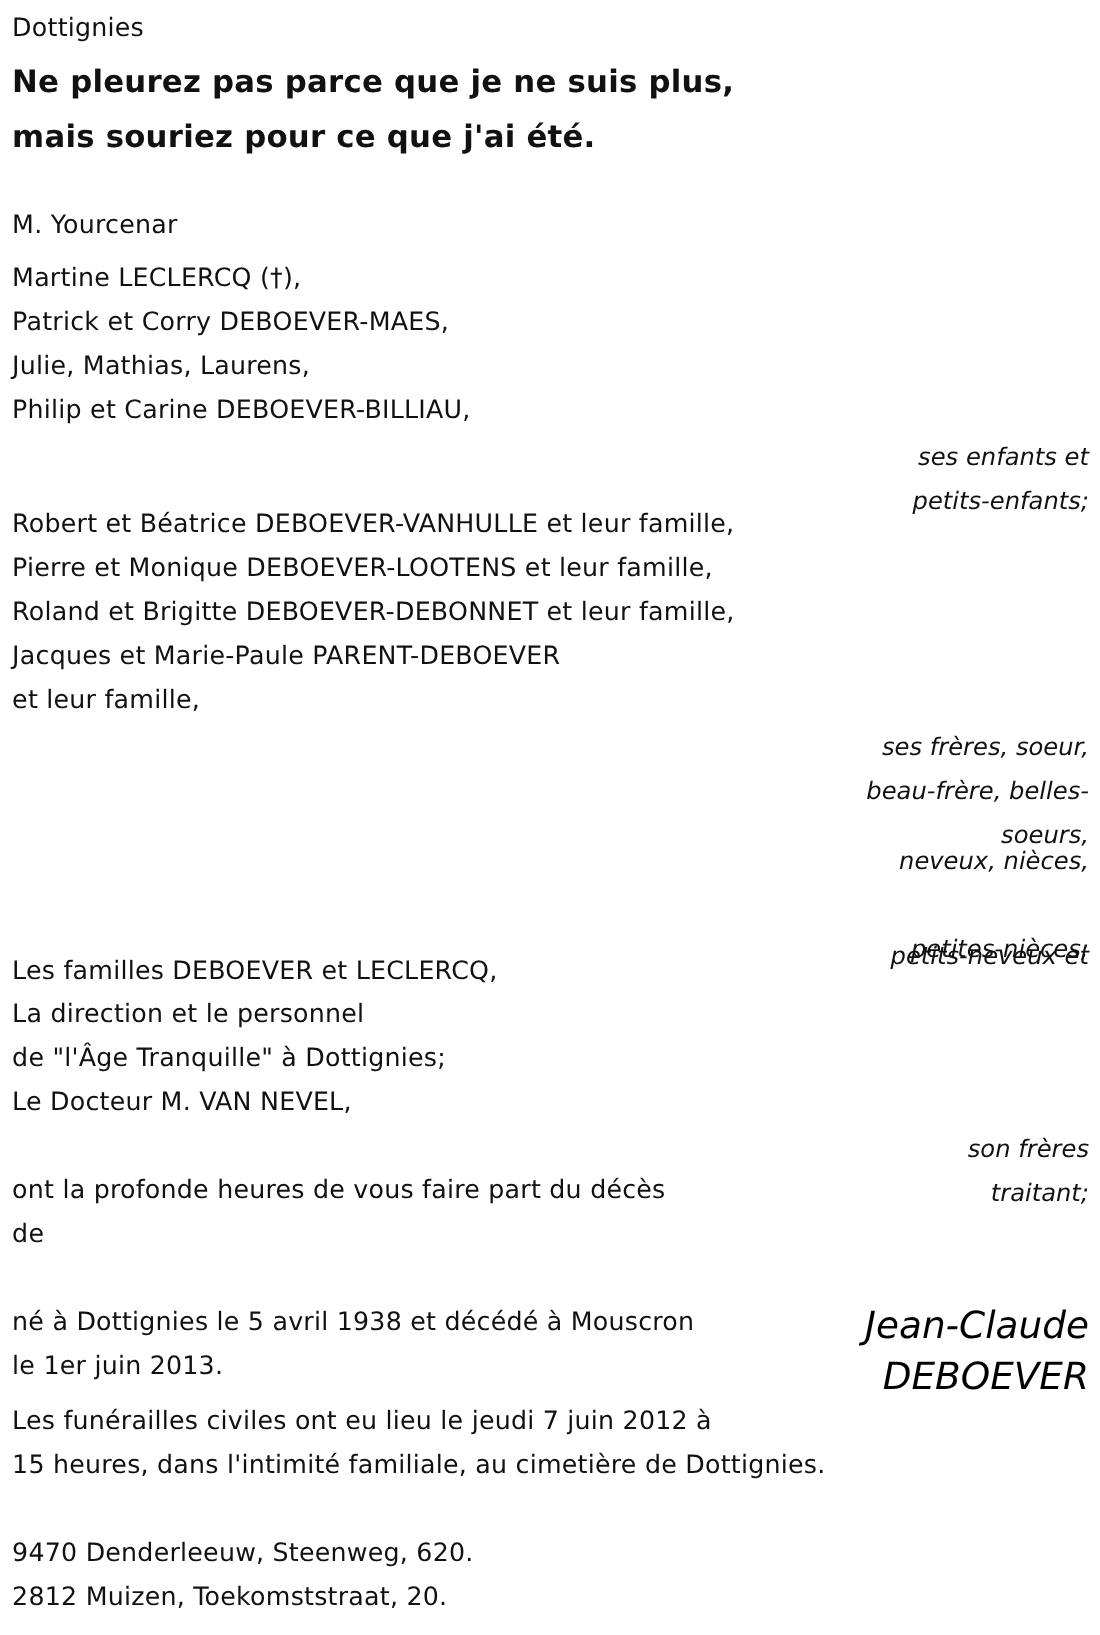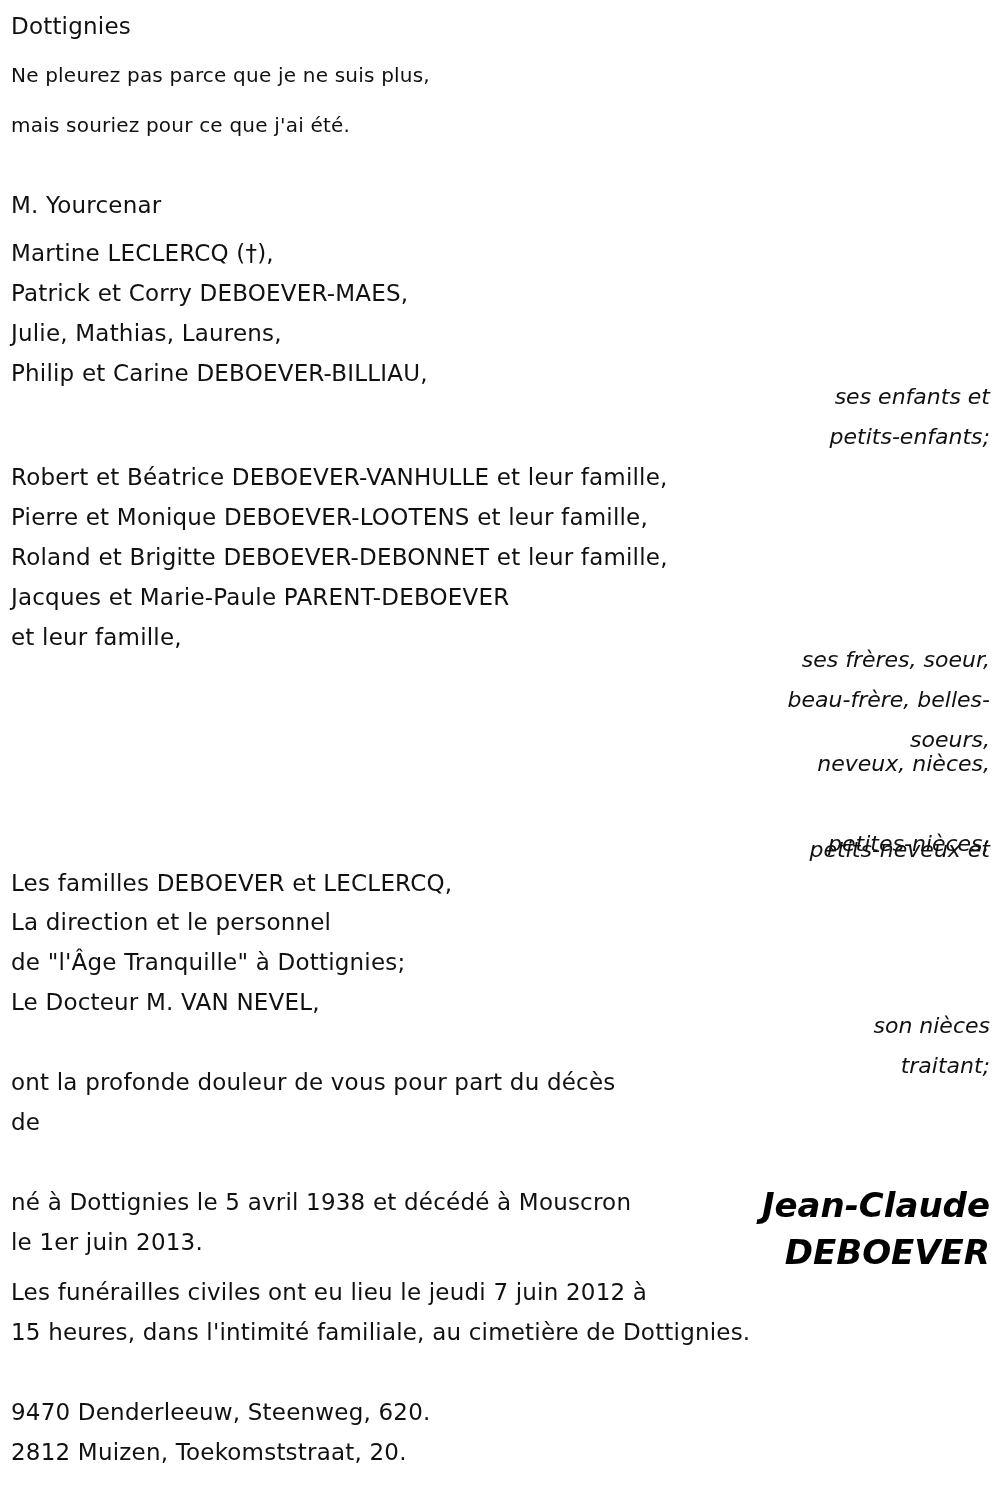--- a/index.html
+++ b/index.html
@@ -1,21 +1,21 @@
 <!DOCTYPE html>
 <html><head>
 <meta charset="utf-8">
 <style>
   html, body { margin:0; padding:0; background:#ffffff; }
   body { width:1000px; height:1486px; position:relative; overflow:hidden;
          font-family:"DejaVu Sans", sans-serif; color:#111111; }
   .l { position:absolute; left:11px; font-size:23px; line-height:28px; white-space:nowrap; letter-spacing:0.2px; }
-  .b { font-weight:normal; font-size:20px; }
-  .r { position:absolute; right:10px; font-size:22px; line-height:28px; font-style:italic; text-align:right; white-space:nowrap; }
-  .name { position:absolute; right:10px; font-size:34px; line-height:40px; font-weight:bold; font-style:italic; white-space:nowrap; color:#000; }
+  .b { font-weight:bold; font-size:28px; }
+  .r { position:absolute; right:10px; font-size:22px; line-height:28px; font-style:italic; text-align:right; white-space:nowrap;margin-top:20px; }
+  .name { position:absolute; right:10px; font-size:34px; line-height:40px; font-weight:normal; font-style:italic; white-space:nowrap; color:#000; }
 </style>
 </head>
 <body>
 
 <div>
   <div class="l" style="top:12px">Dottignies</div>
   <div class="l b" style="top:61px">Ne pleurez pas parce que je ne suis plus,</div>
   <div class="l b" style="top:111px">mais souriez pour ce que j'ai été.</div>
   <div class="l" style="top:191px">M. Yourcenar</div>
 
@@ -35,24 +35,24 @@
   <div class="r" style="top:686px">beau-frère, belles-</div>
   <div class="r" style="top:726px">soeurs,</div>
   <div class="r" style="top:750px">neveux, nièces,</div>
   <div class="r" style="top:836px">petits-neveux et</div>
   <div class="r" style="top:830px">petites-nièces;</div>
 
   <div class="l" style="top:869px">Les familles DEBOEVER et LECLERCQ,</div>
   <div class="l" style="top:908px">La direction et le personnel</div>
   <div class="l" style="top:948px">de "l'Âge Tranquille" à Dottignies;</div>
   <div class="l" style="top:988px">Le Docteur M. VAN NEVEL,</div>
-  <div class="r" style="top:1012px">son nièces</div>
+  <div class="r" style="top:1012px">son frères</div>
   <div class="r" style="top:1052px">traitant;</div>
 
-  <div class="l" style="top:1068px">ont la profonde douleur de vous pour part du décès</div>
+  <div class="l" style="top:1068px">ont la profonde heures de vous faire part du décès</div>
   <div class="l" style="top:1108px">de</div>
 
   <div class="l" style="top:1188px">né à Dottignies le 5 avril 1938 et décédé à Mouscron</div>
   <div class="l" style="top:1228px">le 1er juin 2013.</div>
   <div class="name" style="top:1185px">Jean-Claude</div>
   <div class="name" style="top:1232px">DEBOEVER</div>
 
   <div class="l" style="top:1278px">Les funérailles civiles ont eu lieu le jeudi 7 juin 2012 à</div>
   <div class="l" style="top:1318px">15 heures, dans l'intimité familiale, au cimetière de Dottignies.</div>
 

